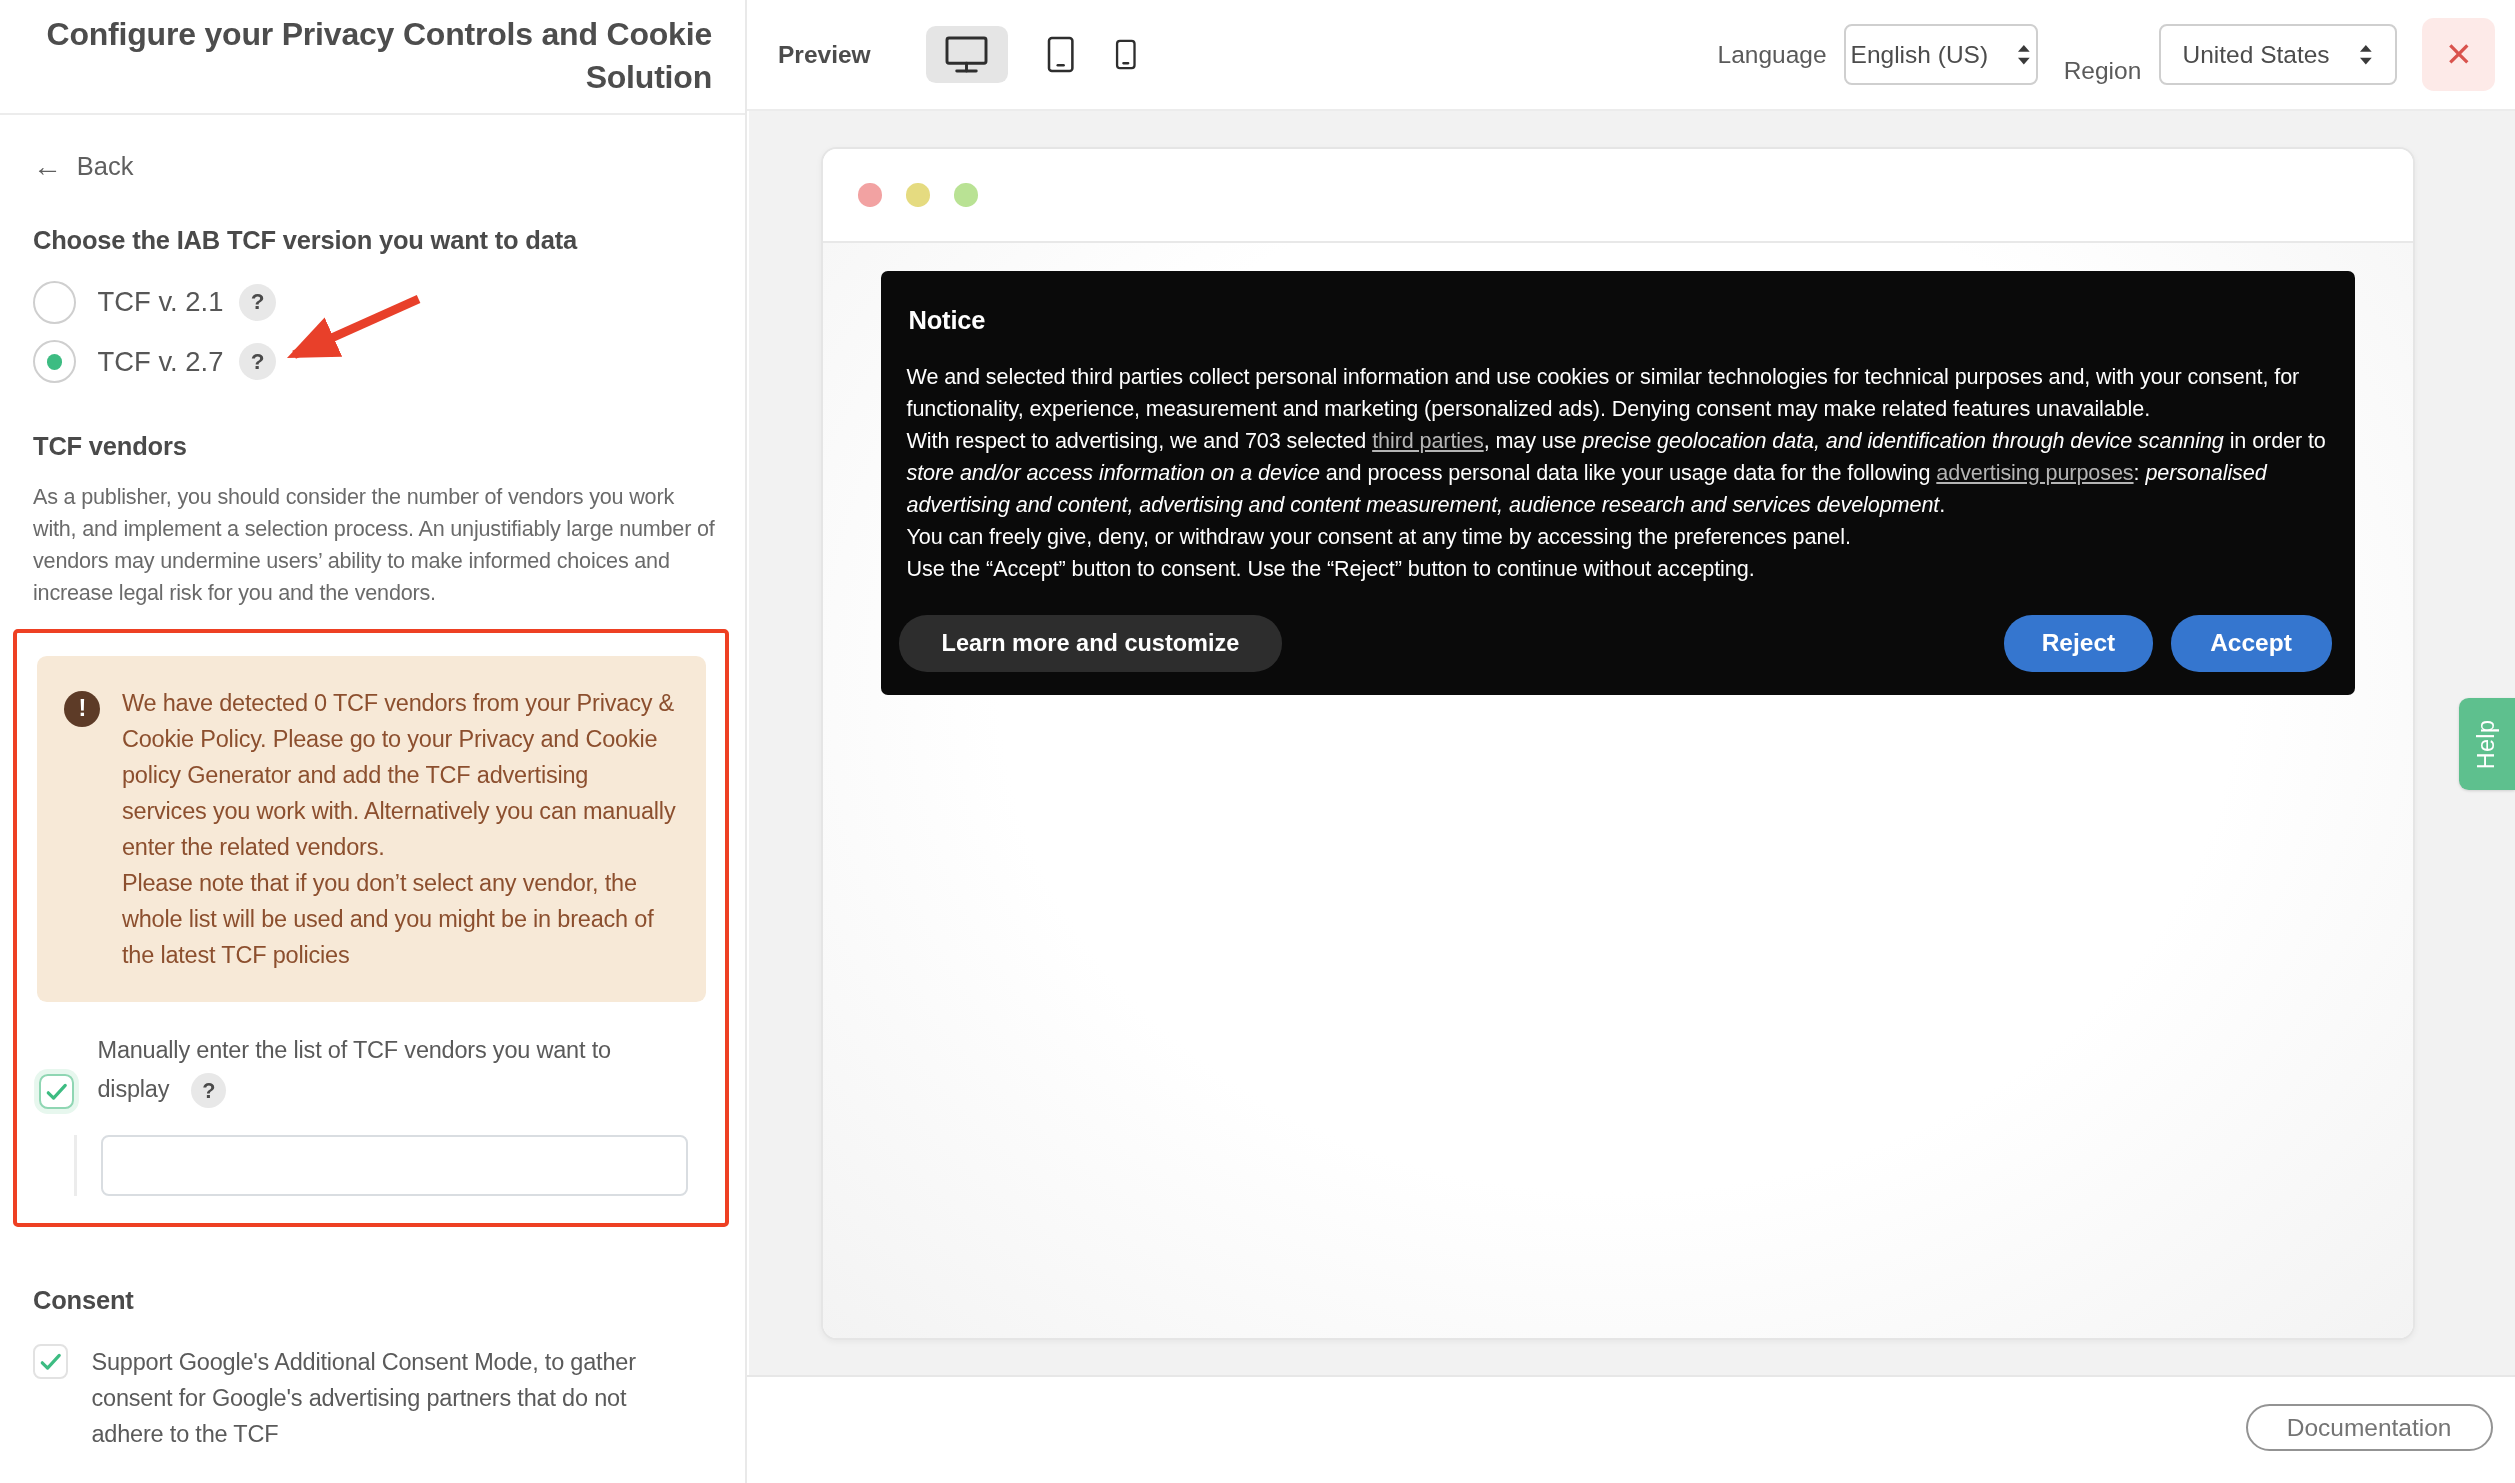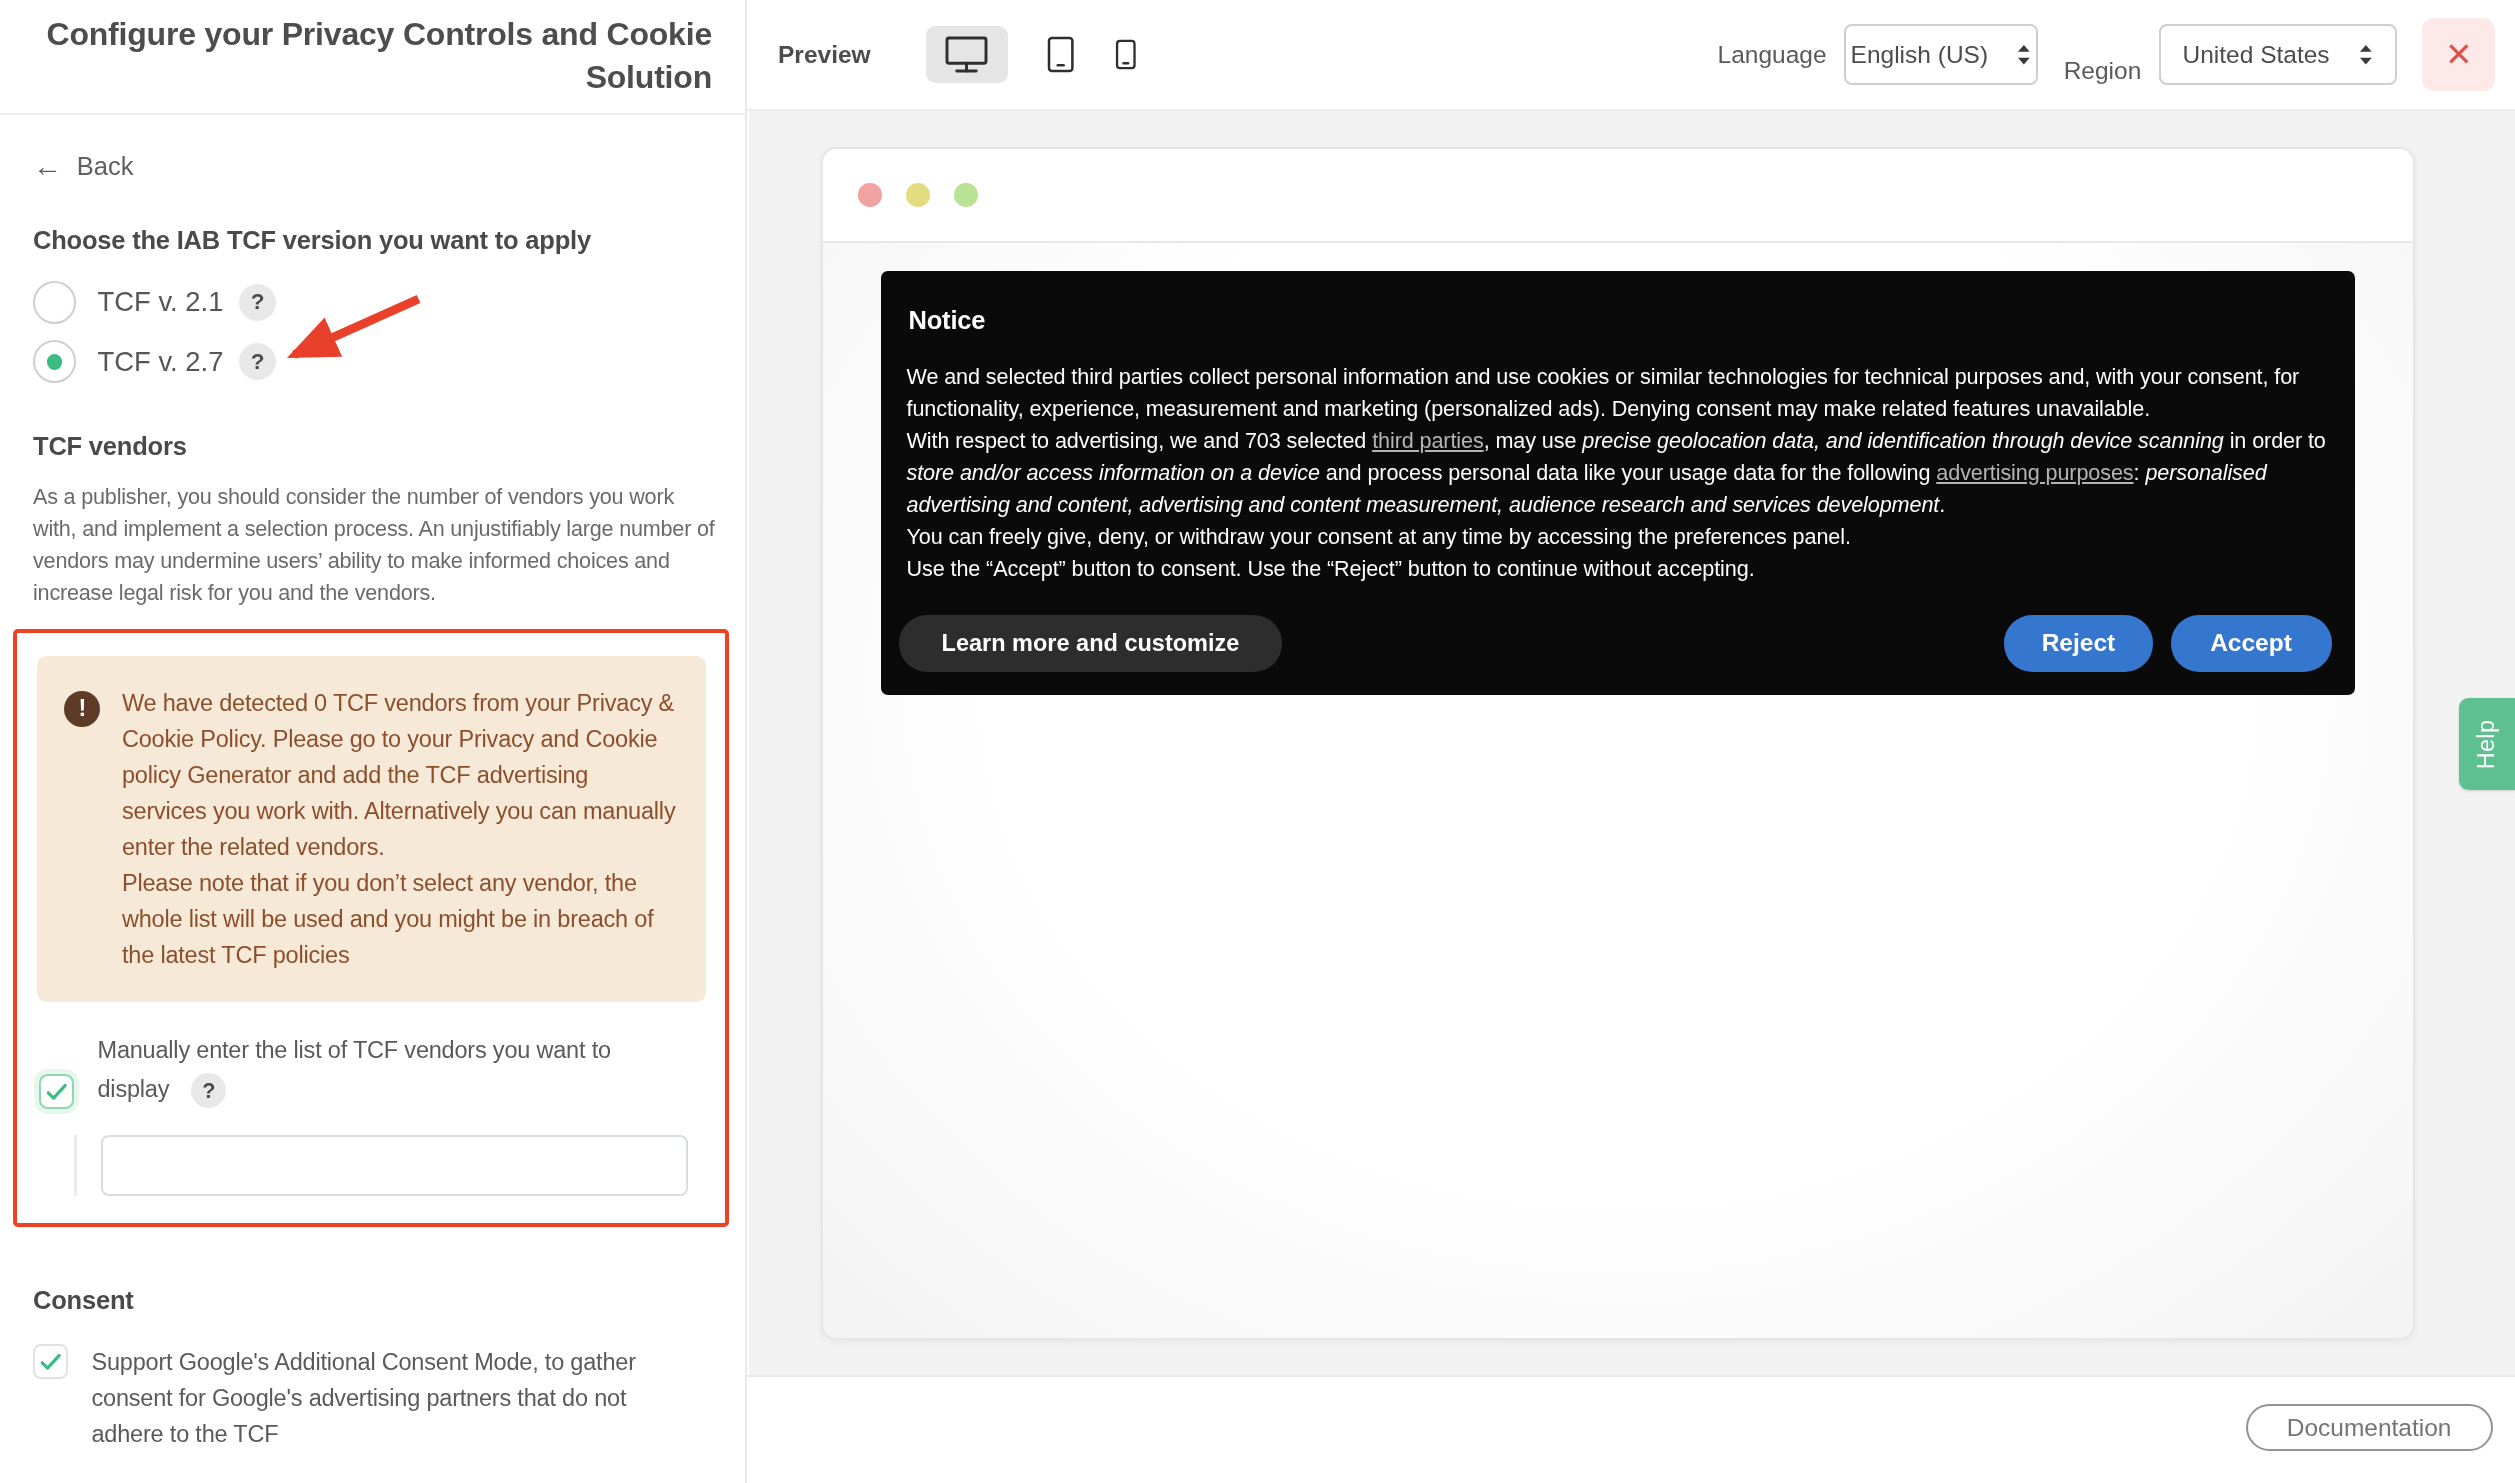--- a/index.html
+++ b/index.html
@@ -104,21 +104,21 @@
     <div class="sidebar-header">
       <h1 class="sidebar-title">Configure your Privacy Controls and Cookie Solution</h1>
     </div>
 
     <div class="sidebar-body">
       <div class="back-row">
         <span class="back-arrow">←</span>
         <span>Back</span>
       </div>
 
-      <h2 class="section-heading">Choose the IAB TCF version you want to apply</h2>
+      <h2 class="section-heading">Choose the IAB TCF version you want to data</h2>
 
       <div class="radio-group">
         <div class="radio-row">
           <span class="radio"></span>
           <span class="radio-label">TCF v. 2.1</span>
           <span class="qbadge">?</span>
         </div>
         <div class="radio-row">
           <span class="radio">
               <span class="dot"></span>

